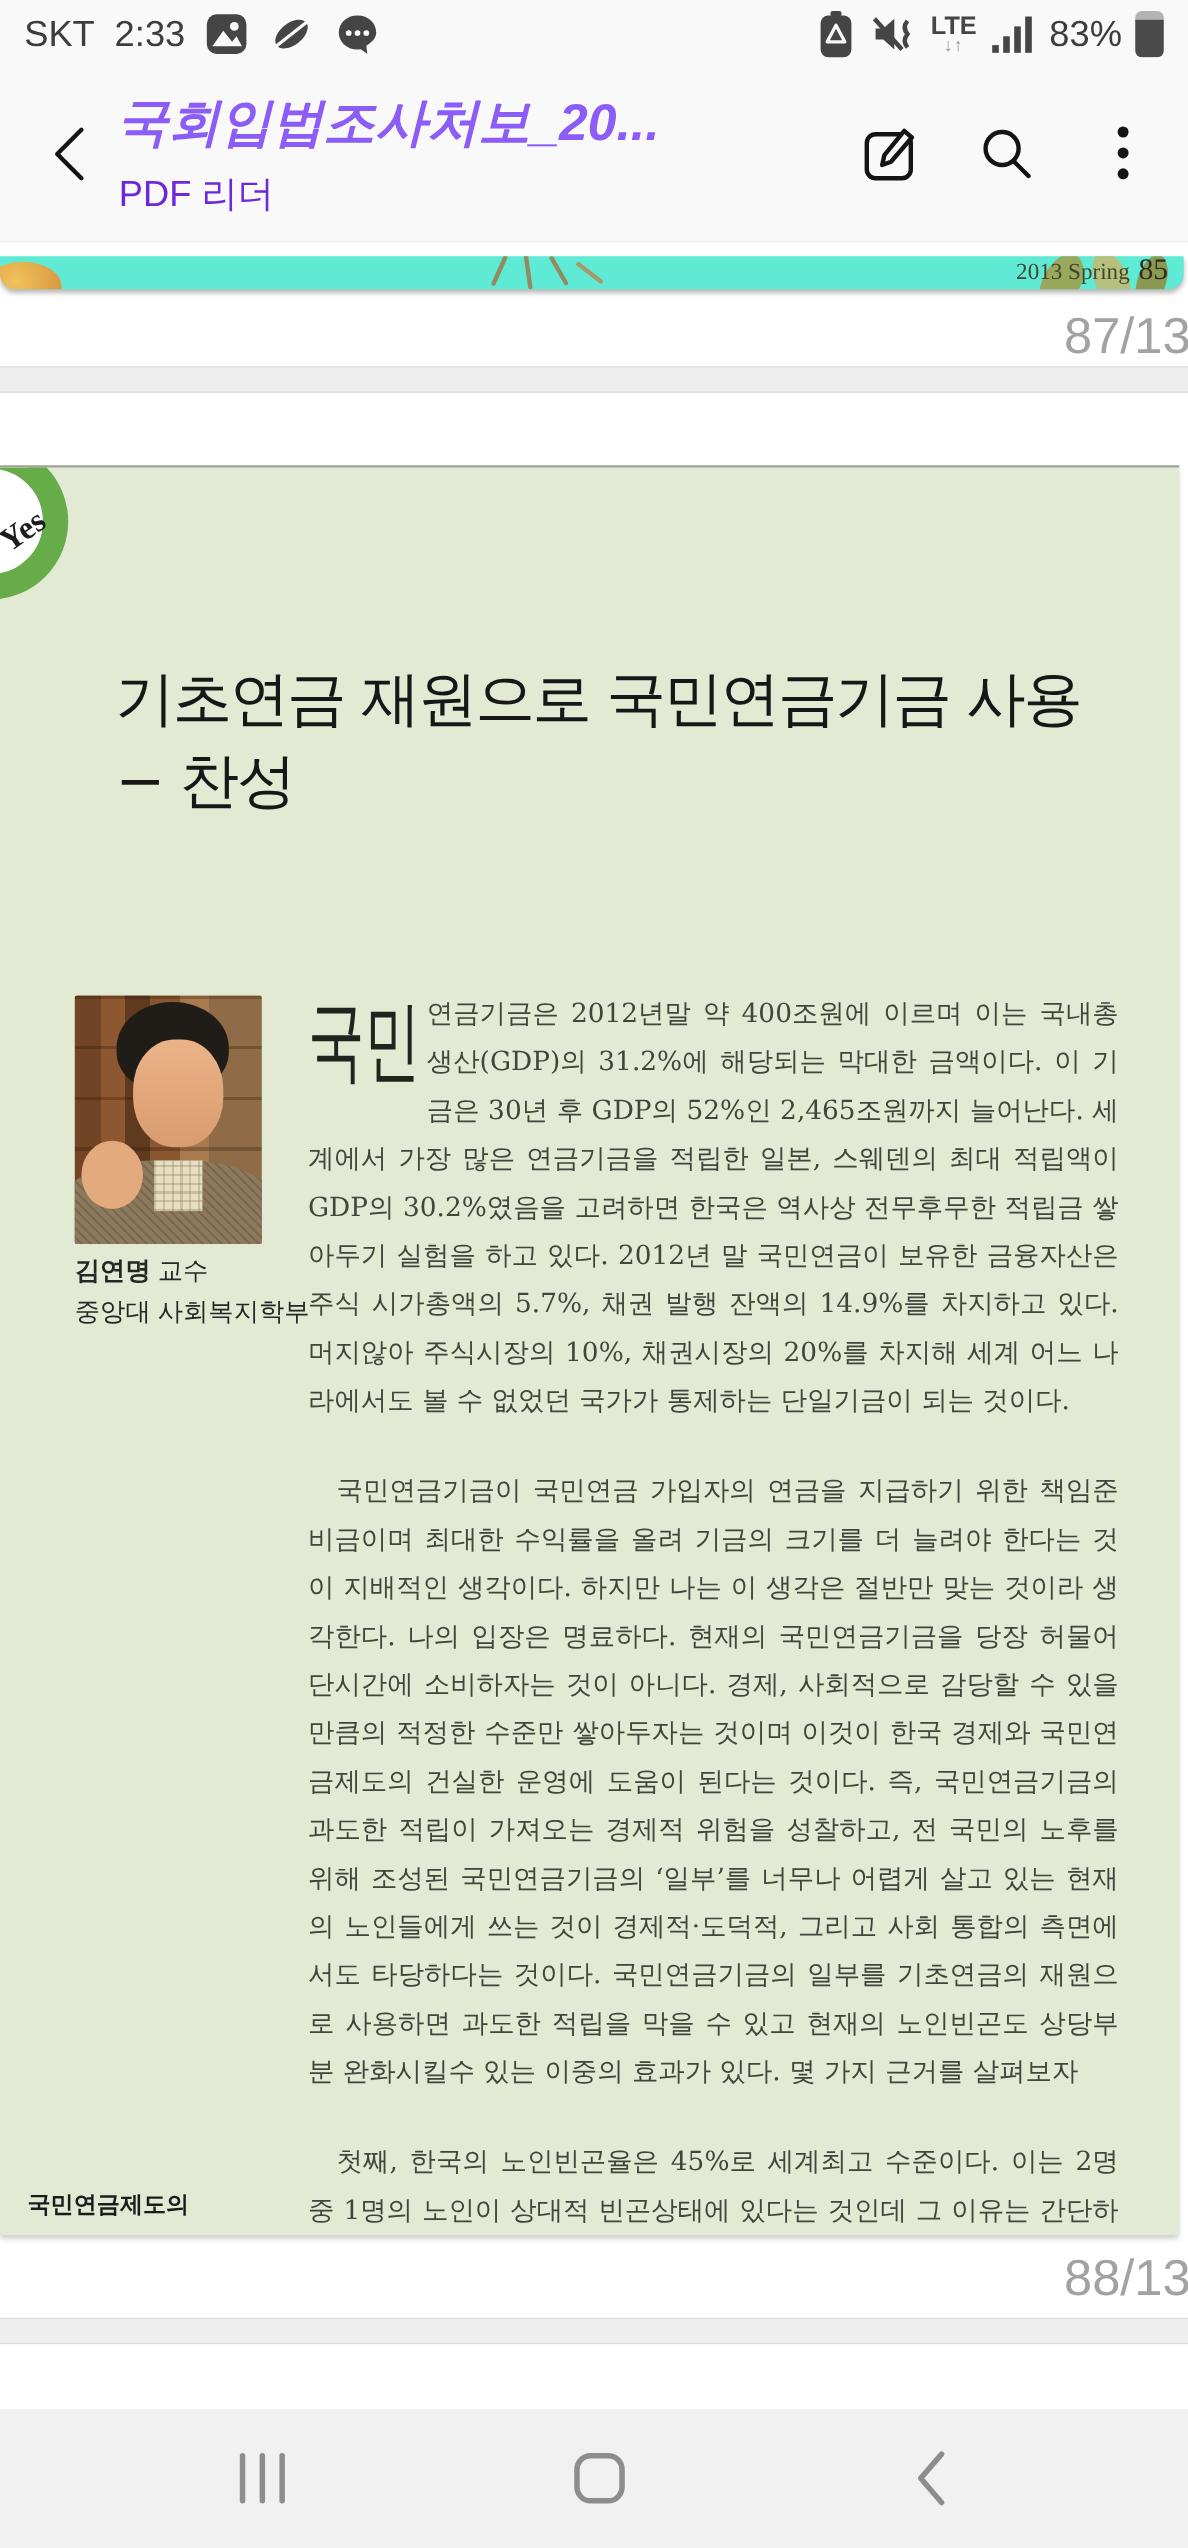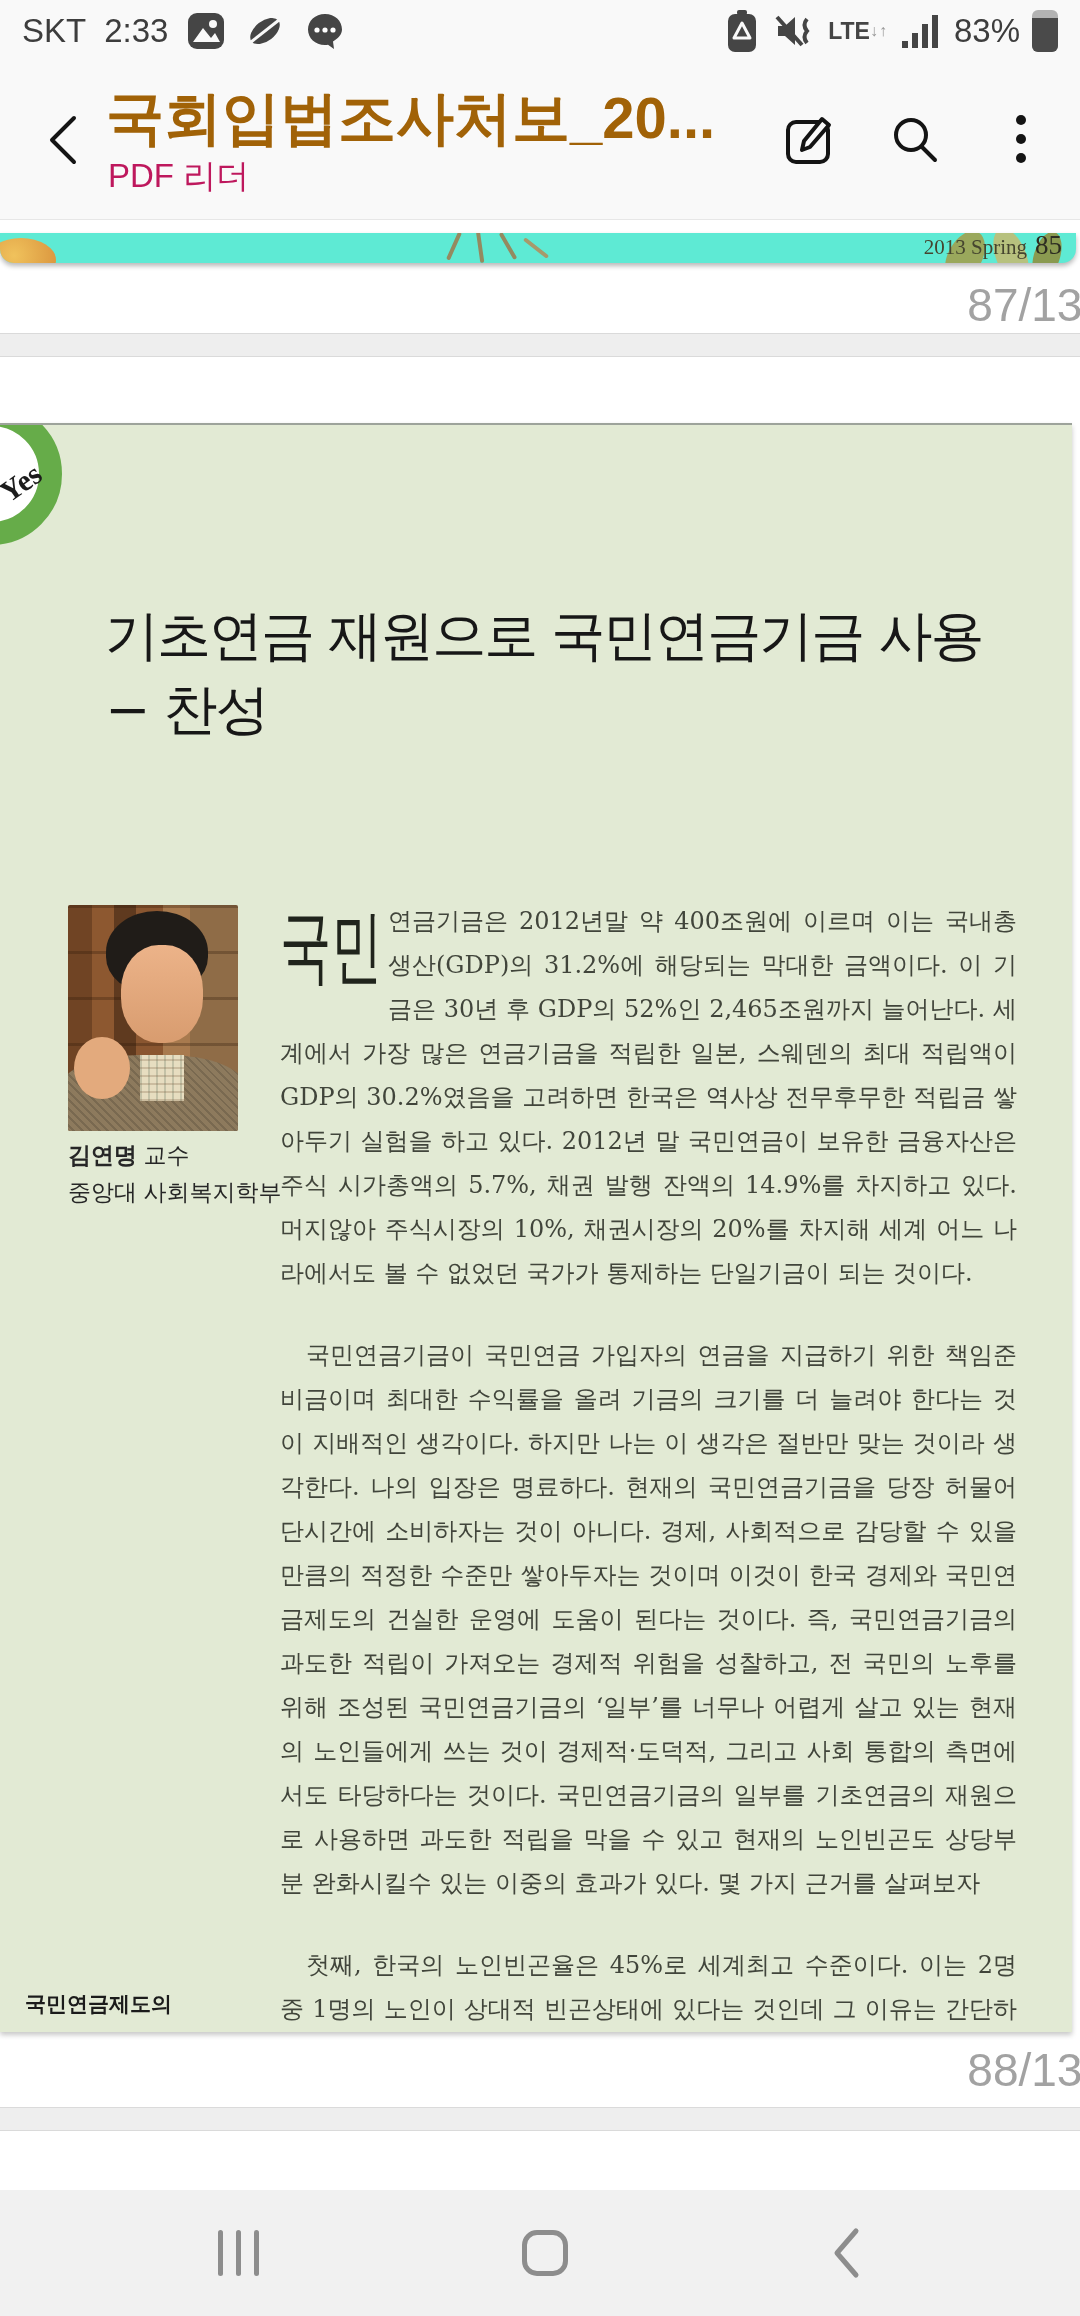--- a/index.html
+++ b/index.html
@@ -6,33 +6,33 @@
   #screen{position:relative;width:1080px;height:2316px;background:#ffffff;overflow:hidden;
           font-family:"Liberation Sans",sans-serif;-webkit-font-smoothing:antialiased;}
 
   
   .statusbar{position:absolute;top:0;left:0;width:1080px;height:62px;background:#f9f9f9;
              display:flex;align-items:center;padding:0 22px;box-sizing:border-box;color:#3d3d3d;}
   .sb-text{font-size:33px;letter-spacing:0;}
   .sb-left{display:flex;align-items:center;gap:18px;}
   .sb-right{margin-left:auto;display:flex;align-items:center;gap:12px;}
   .sb-icon{display:flex;align-items:center;justify-content:center;}
-  .lte-wrap{display:flex;flex-direction:row;align-items:center;line-height:1;}
+  .lte-wrap{display:flex;flex-direction:column;align-items:center;line-height:1;}
   .lte-txt{font-size:23px;font-weight:bold;color:#454545;}
   .lte-arrows{font-size:16px;color:#9a9a9a;margin-top:-1px;letter-spacing:1px;}
   .batt{position:relative;width:26px;height:42px;border-radius:6px;background:#b3b3b3;overflow:hidden;}
   .batt-fill{position:absolute;left:0;right:0;bottom:0;height:82%;background:#4a4a4a;}
 
   
   .appbar{position:absolute;top:62px;left:0;width:1080px;height:157px;background:#f9f9f9;
           border-bottom:1px solid #e7e7e7;}
   .ab-back{position:absolute;left:42px;top:48px;width:44px;height:60px;color:#141414;cursor:pointer;}
-  .ab-title{position:absolute;left:106px;top:18px;font-size:58px;font-weight:bold;color:#a16207;
-            white-space:nowrap;}
-  .ab-sub{position:absolute;left:108px;top:92px;font-size:33px;color:#be185d;}
+  .ab-title{position:absolute;left:106px;top:18px;font-size:47px;font-weight:bold;color:#8b5cf6;
+            white-space:nowrap;font-style:italic;}
+  .ab-sub{position:absolute;left:108px;top:92px;font-size:33px;color:#6d28d9;}
   .ab-actions{position:absolute;right:28px;top:46px;display:flex;gap:44px;color:#141414;}
   .ab-icon{width:62px;height:62px;display:flex;align-items:center;justify-content:center;cursor:pointer;}
 
   
   .prevpage{position:absolute;top:233px;left:0;width:1076px;height:30px;background:#5eead4;
             border-radius:0 0 14px 14px;box-shadow:0 3px 5px rgba(0,0,0,0.28);overflow:hidden;}
   .pp-corner{position:absolute;right:14px;top:-3px;font-family:"Liberation Serif",serif;
              font-size:21px;color:#45452f;white-space:nowrap;}
   .pp-corner .big{font-size:27px;color:#2d2d22;margin-left:8px;}
   .blob-orange{position:absolute;left:-14px;top:5px;width:70px;height:44px;border-radius:50%;

